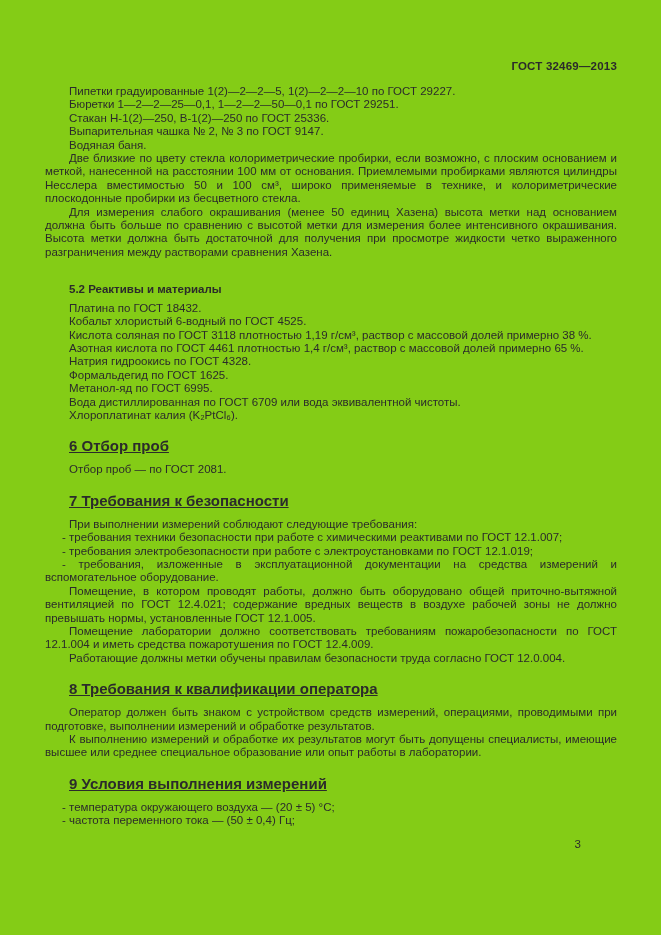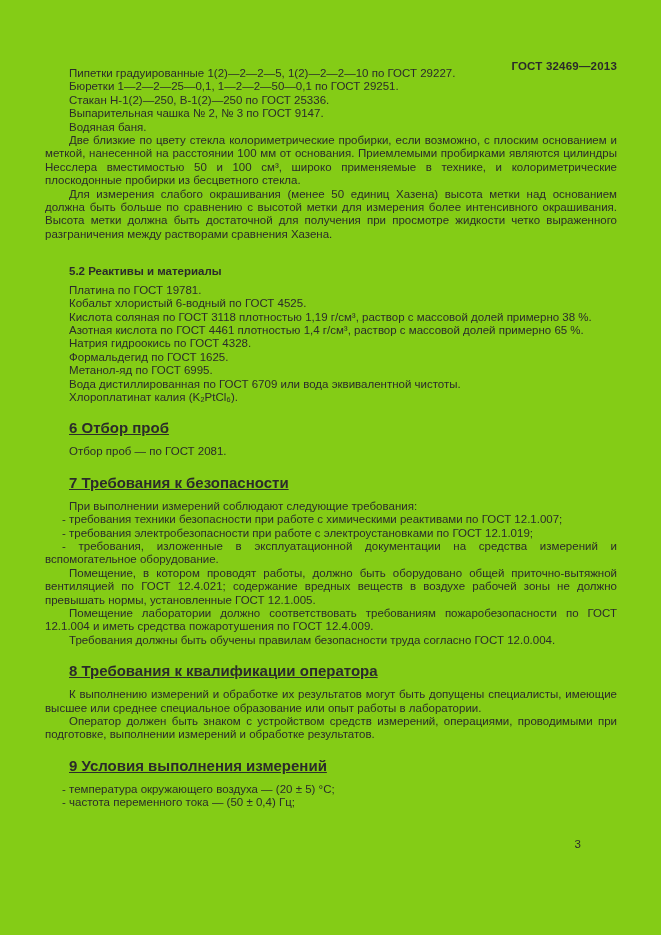--- a/index.html
+++ b/index.html
@@ -23,21 +23,21 @@
   .doc-header {
     position: absolute;
     top: 60px;
     right: 44px;
     font-size: 11.5px;
     font-weight: 700;
     letter-spacing: 0.2px;
   }
   .doc-body {
     position: absolute;
-    top: 67px;
+    top: 85px;
     left: 45px;
     width: 572px;
     font-size: 11.5px;
     line-height: 13.4px;
   }
   .blk { margin: 0; }
   .para {
     text-align: justify;
     text-indent: 24px;
   }
@@ -74,41 +74,41 @@
 
   <div class="doc-body" id="doc-body">
       <div class="blk para">Пипетки градуированные 1(2)—2—2—5, 1(2)—2—2—10 по ГОСТ 29227.</div>
       <div class="blk para">Бюретки 1—2—2—25—0,1, 1—2—2—50—0,1 по ГОСТ 29251.</div>
       <div class="blk para">Стакан Н-1(2)—250, В-1(2)—250 по ГОСТ 25336.</div>
       <div class="blk para">Выпарительная чашка № 2, № 3 по ГОСТ 9147.</div>
       <div class="blk para">Водяная баня.</div>
       <div class="blk para">Две близкие по цвету стекла колориметрические пробирки, если возможно, с плоским основанием и меткой, нанесенной на расстоянии 100 мм от основания. Приемлемыми пробирками являются цилиндры Несслера вместимостью 50 и 100 см³, широко применяемые в технике, и колориметрические плоскодонные пробирки из бесцветного стекла.</div>
       <div class="blk para">Для измерения слабого окрашивания (менее 50 единиц Хазена) высота метки над основанием должна быть больше по сравнению с высотой метки для измерения более интенсивного окрашивания. Высота метки должна быть достаточной для получения при просмотре жидкости четко выраженного разграничения между растворами сравнения Хазена.</div>
       <div class="blk h2">5.2 Реактивы и материалы</div>
-      <div class="blk para">Платина по ГОСТ 19781.</div>
+      <div class="blk para">Платина по ГОСТ 18432.</div>
       <div class="blk para">Кобальт хлористый 6-водный по ГОСТ 4525.</div>
       <div class="blk para">Кислота соляная по ГОСТ 3118 плотностью 1,19 г/см³, раствор с массовой долей примерно 38 %.</div>
       <div class="blk para">Азотная кислота по ГОСТ 4461 плотностью 1,4 г/см³, раствор с массовой долей примерно 65 %.</div>
       <div class="blk para">Натрия гидроокись по ГОСТ 4328.</div>
       <div class="blk para">Формальдегид по ГОСТ 1625.</div>
       <div class="blk para">Метанол-яд по ГОСТ 6995.</div>
       <div class="blk para">Вода дистиллированная по ГОСТ 6709 или вода эквивалентной чистоты.</div>
       <div class="blk para">Хлороплатинат калия (K₂PtCl₆).</div>
       <div class="blk h1">6 Отбор проб</div>
       <div class="blk para">Отбор проб — по ГОСТ 2081.</div>
       <div class="blk h1">7 Требования к безопасности</div>
       <div class="blk para">При выполнении измерений соблюдают следующие требования:</div>
       <div class="blk item">- требования техники безопасности при работе с химическими реактивами по ГОСТ 12.1.007;</div>
       <div class="blk item">- требования электробезопасности при работе с электроустановками по ГОСТ 12.1.019;</div>
       <div class="blk item">- требования, изложенные в эксплуатационной документации на средства измерений и вспомогательное оборудование.</div>
       <div class="blk para">Помещение, в котором проводят работы, должно быть оборудовано общей приточно-вытяжной вентиляцией по ГОСТ 12.4.021; содержание вредных веществ в воздухе рабочей зоны не должно превышать нормы, установленные ГОСТ 12.1.005.</div>
       <div class="blk para">Помещение лаборатории должно соответствовать требованиям пожаробезопасности по ГОСТ 12.1.004 и иметь средства пожаротушения по ГОСТ 12.4.009.</div>
-      <div class="blk para">Требования должны быть обучены правилам безопасности труда согласно ГОСТ 12.0.004.</div>
+      <div class="blk para">Работающие должны метки обучены правилам безопасности труда согласно ГОСТ 12.0.004.</div>
       <div class="blk h1">8 Требования к квалификации оператора</div>
+      <div class="blk para">Оператор должен быть знаком с устройством средств измерений, операциями, проводимыми при подготовке, выполнении измерений и обработке результатов.</div>
       <div class="blk para">К выполнению измерений и обработке их результатов могут быть допущены специалисты, имеющие высшее или среднее специальное образование или опыт работы в лаборатории.</div>
-      <div class="blk para">Оператор должен быть знаком с устройством средств измерений, операциями, проводимыми при подготовке, выполнении измерений и обработке результатов.</div>
       <div class="blk h1">9 Условия выполнения измерений</div>
       <div class="blk item">- температура окружающего воздуха — (20 ± 5) °C;</div>
       <div class="blk item">- частота переменного тока — (50 ± 0,4) Гц;</div>
     </div>
 
   <div class="page-number">3</div>
 </div>
 
 </body></html>

